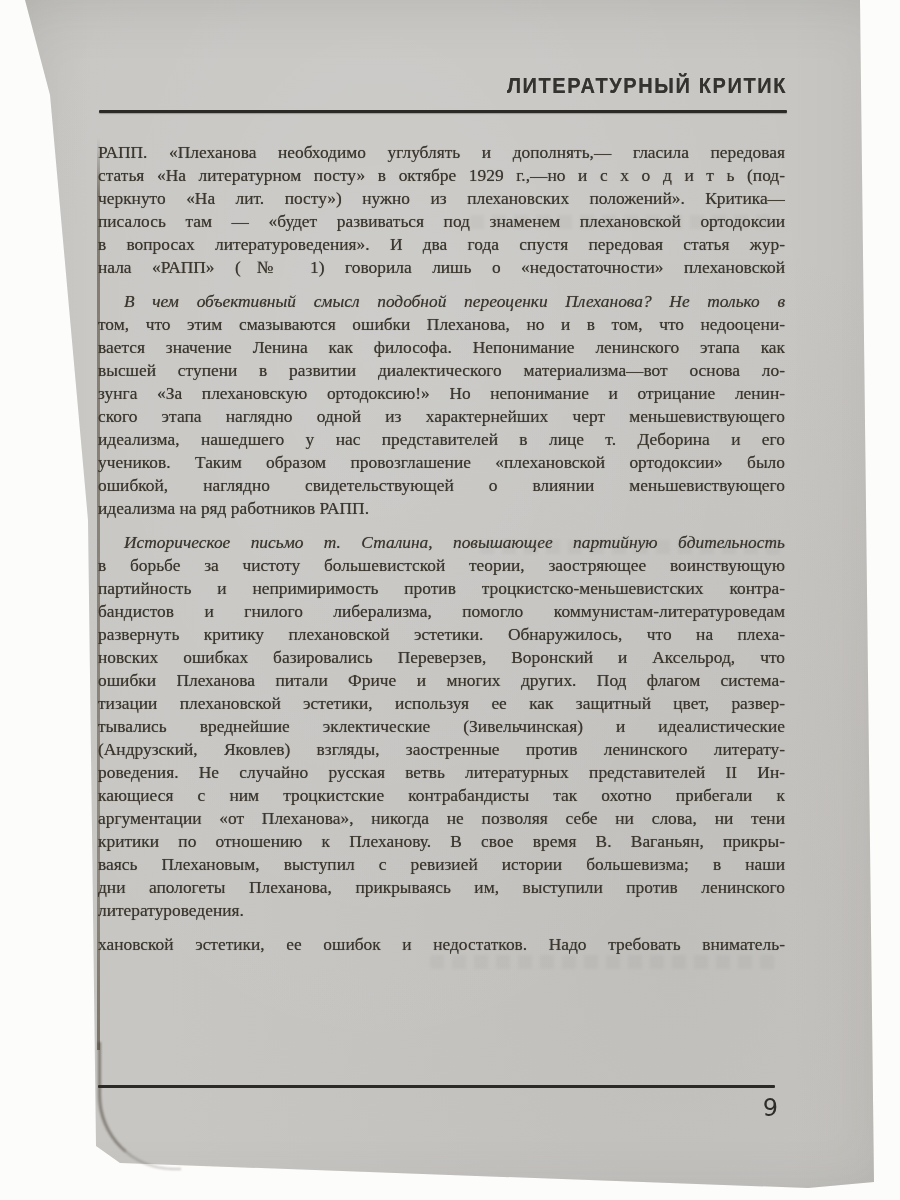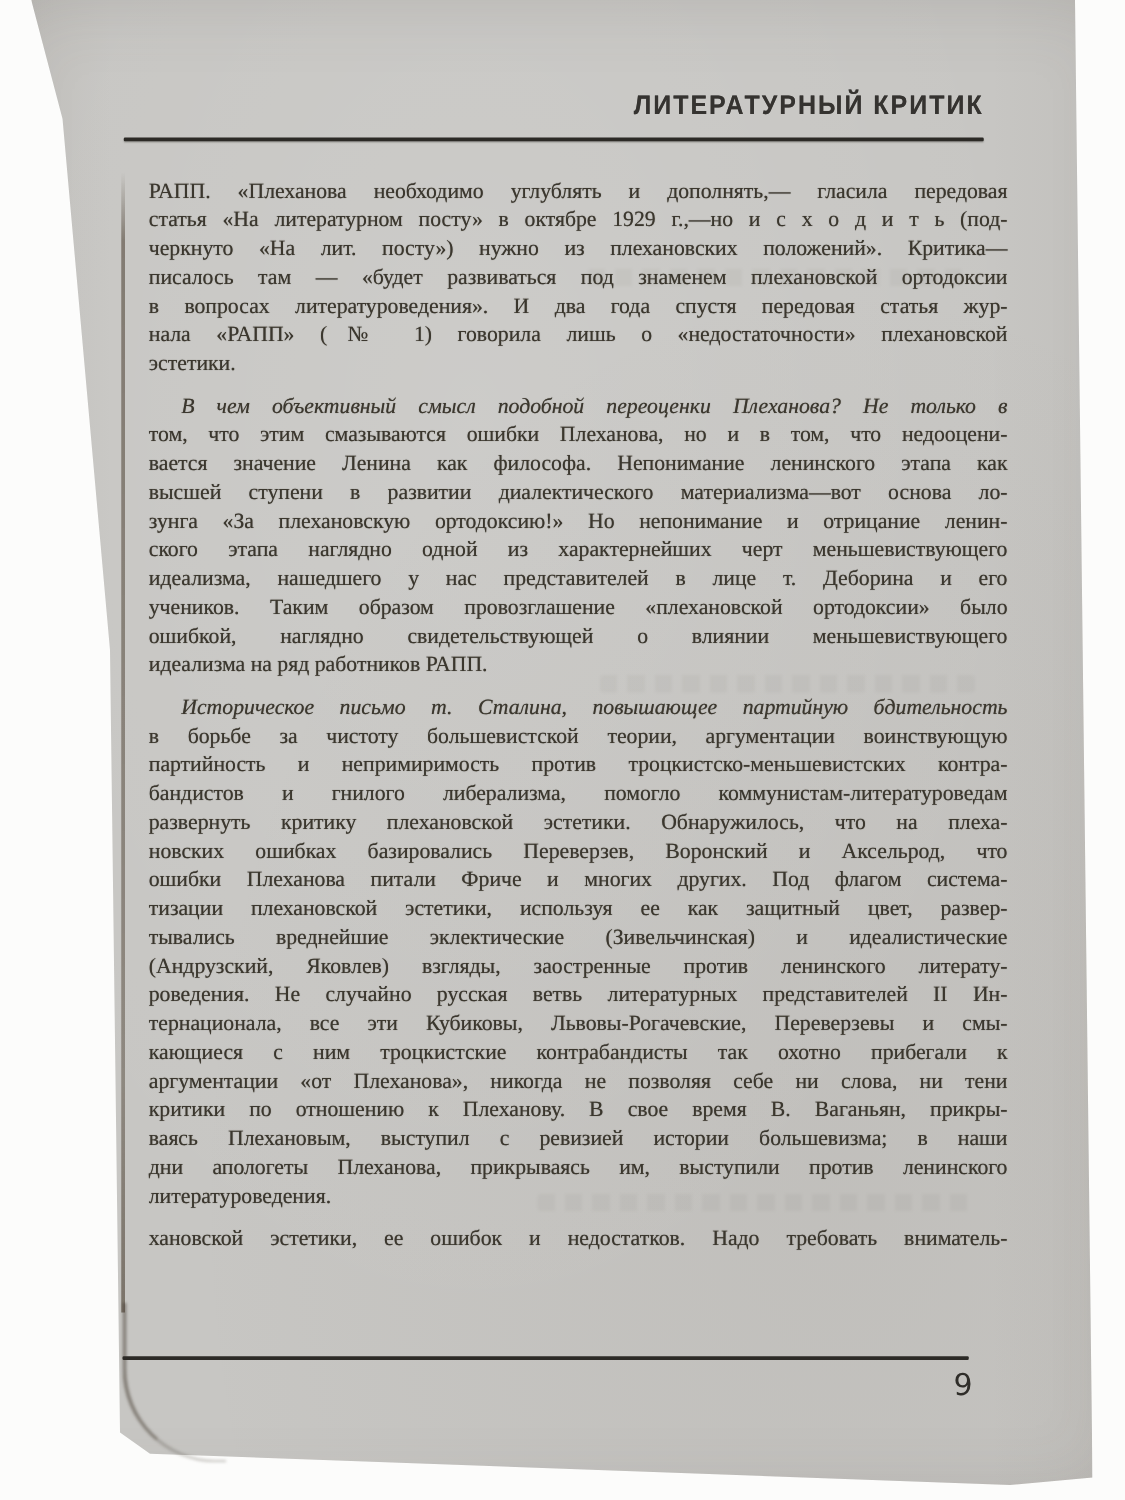--- a/index.html
+++ b/index.html
@@ -53,21 +53,21 @@
     transform:scaleY(1.08);
     text-shadow:0 0 .5px rgba(53,51,48,.7);
   }
   .header-rule{
     position:absolute;left:99px;top:110px;width:688px;height:3px;
     background:#2c2a26;border-radius:1px;
     box-shadow:0 1px 1px rgba(44,42,38,.3);
   }
   
   .body-text{
-    position:absolute;left:119px;top:141px;width:687px;
+    position:absolute;left:98px;top:141px;width:687px;
     font-size:17.4px;line-height:23px;
     color:#3b372e;
     text-shadow:0 0 .7px rgba(59,55,46,.75);
   }
   .paragraph{margin:0 0 11px 0;}
   .paragraph:last-child{margin-bottom:0;}
   .line{
     text-align:justify;
     -moz-text-align-last:justify;
     text-align-last:justify;
@@ -109,47 +109,45 @@
 <div class="header-rule"></div>
 
 <div class="body-text" id="body-text">
     <div class="paragraph">
       <div class="line">РАПП. «Плеханова необходимо углублять и дополнять,— гласила передовая</div>
       <div class="line">статья «На литературном посту» в октябре 1929 г.,—но и с х о д и т ь (под-</div>
       <div class="line">черкнуто «На лит. посту») нужно из плехановских положений». Критика—</div>
       <div class="line">писалось там — «будет развиваться под знаменем плехановской ортодоксии</div>
       <div class="line">в вопросах литературоведения». И два года спустя передовая статья жур-</div>
       <div class="line">нала «РАПП» (№ 1) говорила лишь о «недостаточности» плехановской</div>
-      <div class="line last">эстетики.</div>
     </div>
     <div class="paragraph">
       <div class="line indent">В чем объективный смысл подобной переоценки Плеханова? Не только в</div>
       <div class="line">том, что этим смазываются ошибки Плеханова, но и в том, что недооцени-</div>
       <div class="line">вается значение Ленина как философа. Непонимание ленинского этапа как</div>
       <div class="line">высшей ступени в развитии диалектического материализма—вот основа ло-</div>
       <div class="line">зунга «За плехановскую ортодоксию!» Но непонимание и отрицание ленин-</div>
       <div class="line">ского этапа наглядно одной из характернейших черт меньшевиствующего</div>
       <div class="line">идеализма, нашедшего у нас представителей в лице т. Деборина и его</div>
       <div class="line">учеников. Таким образом провозглашение «плехановской ортодоксии» было</div>
       <div class="line">ошибкой, наглядно свидетельствующей о влиянии меньшевиствующего</div>
       <div class="line last">идеализма на ряд работников РАПП.</div>
     </div>
     <div class="paragraph">
       <div class="line indent">Историческое письмо т. Сталина, повышающее партийную бдительность</div>
-      <div class="line">в борьбе за чистоту большевистской теории, аргументации воинствующую</div>
+      <div class="line">в борьбе за чистоту большевистской теории, заостряющее воинствующую</div>
       <div class="line">партийность и непримиримость против троцкистско-меньшевистских контра-</div>
       <div class="line">бандистов и гнилого либерализма, помогло коммунистам-литературоведам</div>
       <div class="line">развернуть критику плехановской эстетики. Обнаружилось, что на плеха-</div>
       <div class="line">новских ошибках базировались Переверзев, Воронский и Аксельрод, что</div>
       <div class="line">ошибки Плеханова питали Фриче и многих других. Под флагом система-</div>
       <div class="line">тизации плехановской эстетики, используя ее как защитный цвет, развер-</div>
       <div class="line">тывались вреднейшие эклектические (Зивельчинская) и идеалистические</div>
       <div class="line">(Андрузский, Яковлев) взгляды, заостренные против ленинского литерату-</div>
       <div class="line">роведения. Не случайно русская ветвь литературных представителей II Ин-</div>
-      <div class="line">тернационала, все эти Кубиковы, Львовы-Рогачевские, Переверзевы и смы-</div>
       <div class="line">кающиеся с ним троцкистские контрабандисты так охотно прибегали к</div>
       <div class="line">аргументации «от Плеханова», никогда не позволяя себе ни слова, ни тени</div>
       <div class="line">критики по отношению к Плеханову. В свое время В. Ваганьян, прикры-</div>
       <div class="line">ваясь Плехановым, выступил с ревизией истории большевизма; в наши</div>
       <div class="line">дни апологеты Плеханова, прикрываясь им, выступили против ленинского</div>
       <div class="line last">литературоведения.</div>
     </div>
     <div class="paragraph">
       <div class="line">хановской эстетики, ее ошибок и недостатков. Надо требовать вниматель-</div>
     </div>

